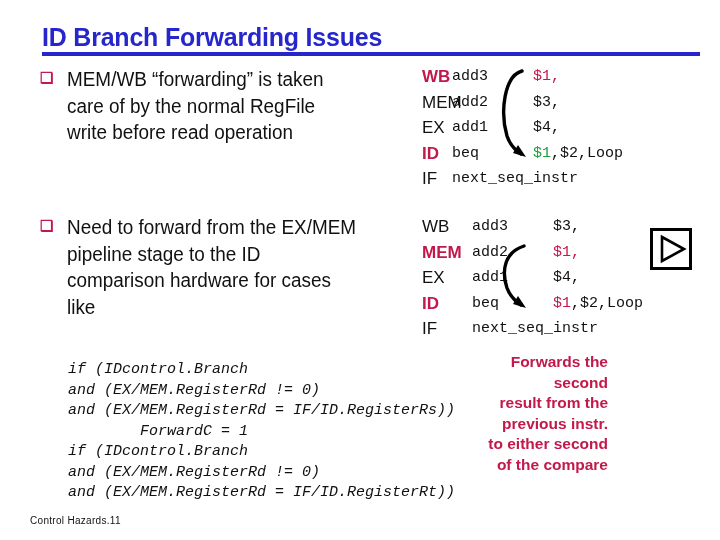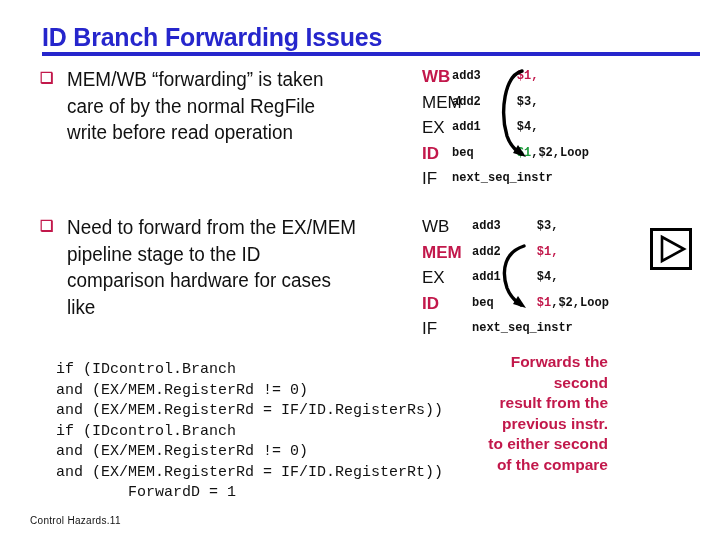--- a/index.html
+++ b/index.html
@@ -41,21 +41,21 @@
   .stages{position:absolute;width:70px;font-size:17px;line-height:25.5px;font-weight:normal;margin-left:40px;}
   .stages div{color:#111111;}
   .stages div.hl{color:#C2184B;font-weight:bold;}
   #stages-1{left:382px;top:64px;}
   #stages-2{left:382px;top:214px;}
 
   
   .instrs{
     position:absolute;
     font-family:"Liberation Mono","DejaVu Sans Mono",monospace;
-    font-size:12px;line-height:25.5px;white-space:pre;color:#111111;font-weight:bold;
+    font-size:15px;line-height:25.5px;white-space:pre;color:#111111;
   }
   #instrs-1{left:452px;top:64px;}
   #instrs-2{left:472px;top:214px;}
   .instrs .row{height:25.5px;}
   .reg-red{color:#C2184B;}
   .reg-green{color:#1E9E3C;}
   .reg-dark{color:#111111;}
 
   
   .arrow-svg{position:absolute;pointer-events:none;}
@@ -64,23 +64,23 @@
 
   
   .play-box{
     position:absolute;left:650px;top:228px;width:42px;height:42px;
     border:3px solid #000000;box-sizing:border-box;
   }
   .play-box svg{position:absolute;left:4px;top:3px;}
 
   
   #codeblock{
-    position:absolute;left:56px;top:360px;
+    position:absolute;left:68px;top:360px;
     font-family:"Liberation Mono","DejaVu Sans Mono",monospace;
-    font-size:15px;line-height:20.5px;white-space:pre;color:#111111;
+    font-size:15px;line-height:20.5px;white-space:pre;color:#111111;font-style:italic;
   }
 
   
   #caption{
     position:absolute;right:20px;top:352px;width:180px;
     text-align:right;color:#C2184B;font-weight:bold;
     font-size:15.5px;line-height:20.5px;
   }
 
   
@@ -136,21 +136,21 @@
     <path d="M28 34 C 9 40, 5 58, 11 76 C 14 84, 19 89, 25 93" fill="none" stroke="#000000" stroke-width="3.4" stroke-linecap="round"></path>
     <polygon points="30,96 17,92 22,84" fill="#000000"></polygon>
   </svg>
 
   <div class="play-box">
     <svg width="30" height="30" viewBox="0 0 30 30">
       <polygon points="5,3 27,15 5,27" fill="none" stroke="#000000" stroke-width="2.6" stroke-linejoin="miter"></polygon>
     </svg>
   </div>
 
-  <div id="codeblock"><div>if (IDcontrol.Branch</div><div>and (EX/MEM.RegisterRd != 0)</div><div>and (EX/MEM.RegisterRd = IF/ID.RegisterRs))</div><div>if (IDcontrol.Branch</div><div>and (EX/MEM.RegisterRd != 0)</div><div>and (EX/MEM.RegisterRd = IF/ID.RegisterRt))</div><div>        ForwardD = 1</div></div>
+  <div id="codeblock"><div>if (IDcontrol.Branch</div><div>and (EX/MEM.RegisterRd != 0)</div><div>and (EX/MEM.RegisterRd = IF/ID.RegisterRs))</div><div>        ForwardC = 1</div><div>if (IDcontrol.Branch</div><div>and (EX/MEM.RegisterRd != 0)</div><div>and (EX/MEM.RegisterRd = IF/ID.RegisterRt))</div></div>
 
   <div id="caption">
       <div>Forwards the</div>
       <div>second</div>
       <div>result from the</div>
       <div>previous instr.</div>
       <div>to either second</div>
       <div>of the compare</div>
     </div>
 

